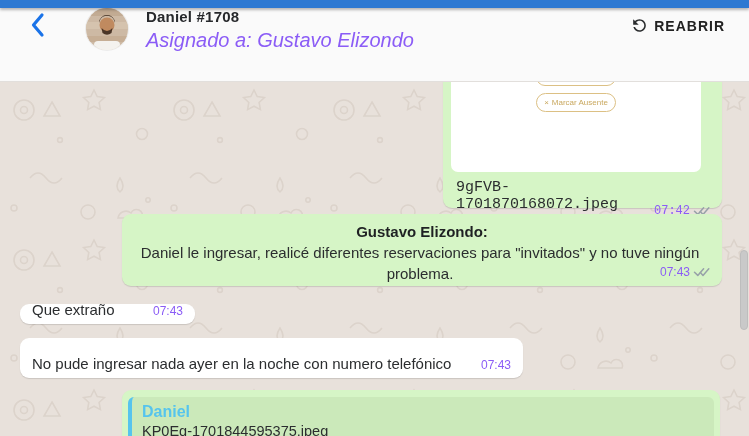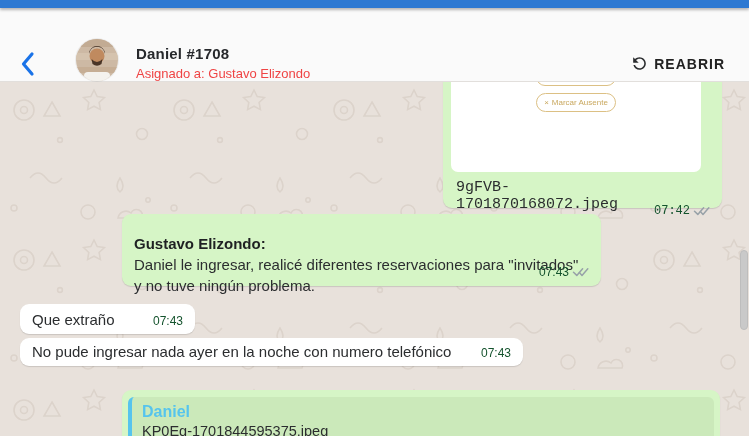--- a/index.html
+++ b/index.html
@@ -8,64 +8,64 @@
     position:relative; width:749px; height:436px; overflow:hidden;
     font-family:"Liberation Sans", sans-serif; background:#e8e1db;
     -webkit-font-smoothing:antialiased;
   }
   
   .topbar { position:relative; z-index:20; height:8px; background:#2d79d2;
             box-shadow:0 2px 3px rgba(0,0,0,.28); }
   
   .header {
     position:relative; z-index:15; height:74px; background:#fafafa;
-    display:flex; align-items:flex-end; border-bottom:1px solid #e2dfdc;
+    display:flex; align-items:flex-start; border-bottom:1px solid #e2dfdc;padding-left:10px;
   }
   .back-btn { background:none; border:none; cursor:pointer; margin-left:12px;
               width:30px; height:34px; display:flex; align-items:center; justify-content:center; }
   .avatar { width:42px; height:42px; border-radius:50%; overflow:hidden; margin-left:34px;
             flex:0 0 auto; box-shadow:0 0 0 1px rgba(0,0,0,.06); }
   .title-block { margin-left:18px; }
   .title { font-size:15px; font-weight:600; color:#27292c; letter-spacing:.2px; }
-  .subtitle { font-size:13px; color:#ef4444; margin-top:4px; }
+  .subtitle { font-size:20px; color:#8b5cf6; margin-top:4px;font-style:italic; }
   .reopen-btn { margin-left:auto; margin-right:18px; background:none; border:none; cursor:pointer;
                 display:flex; align-items:center; gap:5px; padding:8px 6px; }
   .reopen-label { font-size:14px; font-weight:600; color:#222; letter-spacing:1px; }
   
   .chat { position:absolute; top:82px; left:0; right:0; bottom:0; overflow:hidden; background:#e8e1db; }
   .doodle { position:absolute; inset:0; }
   .msg { position:absolute; border-radius:9px; box-shadow:0 1px 1px rgba(0,0,0,.13);
          font-size:15px; color:#2b2d2f; }
   .out { background:#d6f5c6; }
   .in  { background:#ffffff; }
-  .time { font-size:12px; color:#14532d; white-space:nowrap; }
+  .time { font-size:12px; color:#8b5cf6; white-space:nowrap; }
   .meta { display:flex; align-items:center; gap:3px; }
   
   .msg-img { left:443px; top:-44px; width:279px; height:170px; padding:4px; }
   .img-frame { position:relative; width:250px; height:130px; margin-left:4px;
                background:#fff; border-radius:7px; overflow:hidden; cursor:pointer; }
   .pill { position:absolute; left:50%; transform:translateX(-50%); width:80px; height:19px;
           border:1px solid #dcc084; border-radius:10px; background:#fff;
           display:flex; align-items:center; justify-content:center; gap:3px;
           font-size:8px; color:#c9a85f; white-space:nowrap; }
   .pill-cut { top:26px; height:18px; }
   .pill-full { top:51px; }
   .caption-row { display:flex; align-items:flex-end; padding:7px 6px 2px 9px;font-family:Liberation Mono, monospace; }
   .filename { margin-bottom:5px; }
   .msg-img .meta { margin-left:auto; }
   
-  .msg-sender { left:122px; top:132px; width:479px; height:72px; padding:20px 12px; }
+  .msg-sender { left:122px; top:132px; width:600px; height:72px; padding:8px 12px;text-align:center; }
   .sender-name { font-weight:700; color:#1f2123; line-height:20px; }
   .msg-body { line-height:21px; padding-right:4px; }
   .corner-meta { position:absolute; right:10px; bottom:7px; }
   
   .msg-line { display:flex; align-items:flex-end; padding:5px 12px 6px 12px; }
   .msg-line .time { margin-left:auto; padding-left:14px; }
-  .msg-in-1 { left:20px; top:222px; width:175px; height:30px; }
-  .msg-in-2 { left:20px; top:256px; width:503px; height:28px; }
+  .msg-in-1 { left:20px; top:222px; width:175px; height:20px; }
+  .msg-in-2 { left:20px; top:256px; width:503px; height:40px; }
   
   .msg-reply { left:122px; top:308px; width:598px; height:62px; padding:7px 6px 0 6px;
                border-bottom-left-radius:0; border-bottom-right-radius:0; }
   .quote { height:60px; background:#cbe9ba; border-left:4px solid #56c4ed;
            border-radius:6px; padding:6px 10px 0 10px; cursor:pointer; }
   .quote-sender { font-size:16px; font-weight:700; color:#56c4ed; line-height:17px; }
   .quote-text { font-size:14.5px; color:#2b2d2f; margin-top:3px; }
   
   .scroll-thumb { position:absolute; right:1px; top:168px; width:8px; height:80px;
                   background:#c9c9c9; border:1px solid #bdbdbd; border-radius:4px; cursor:grab; }

